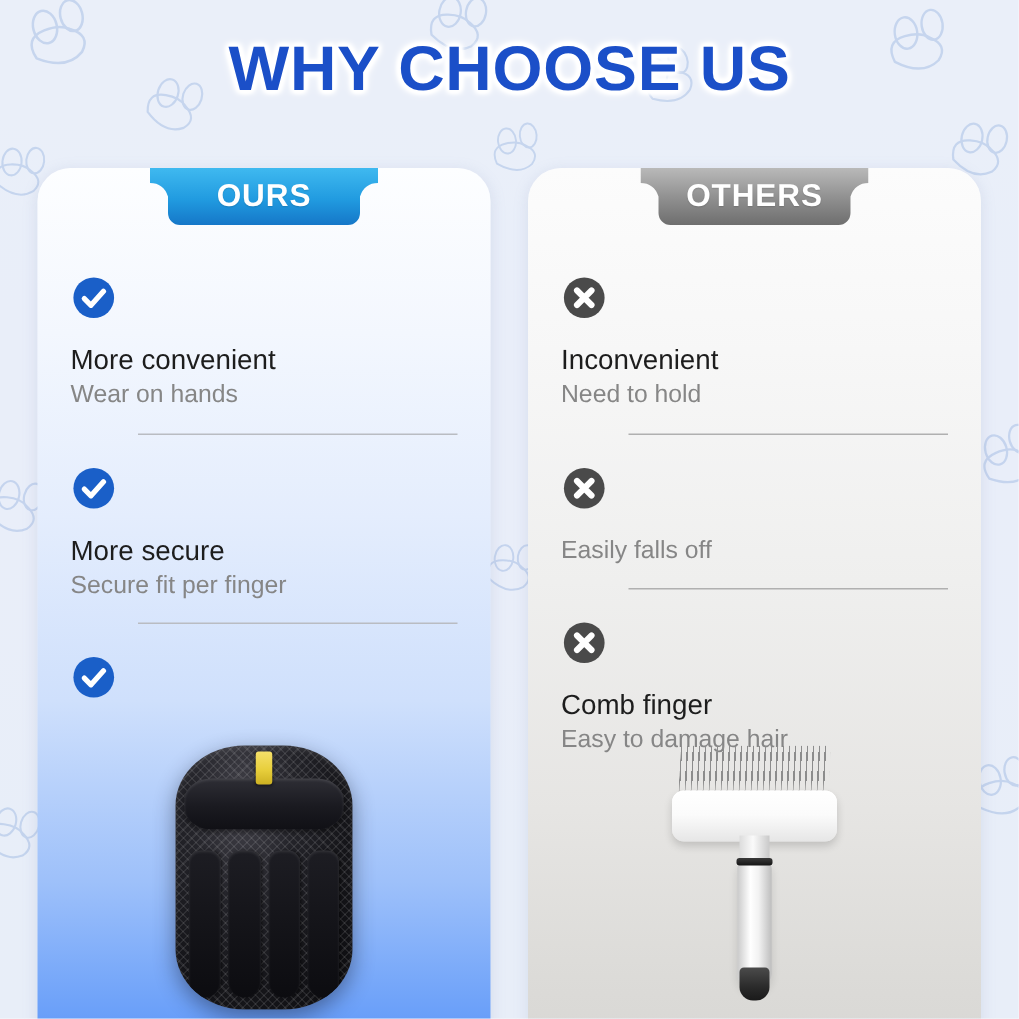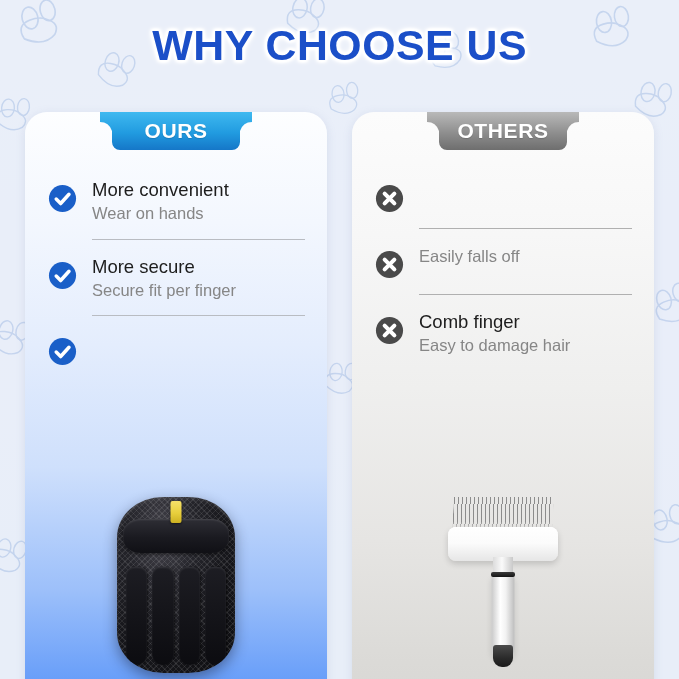--- a/index.html
+++ b/index.html
@@ -54,21 +54,21 @@
   }
   .banner svg { position:absolute; inset:0; width:100%; height:100%; }
   .banner-label {
     position:relative; z-index:2;
     font-size:21px; font-weight:bold; color:#fff; letter-spacing:.6px;
     text-shadow:0 1px 1px rgba(0,0,0,.14);
   }
 
   
   .features { position:absolute; top:60px; left:0; width:100%; padding:0 22px; }
-  .feature { display:flex; align-items:flex-start; gap:14px; padding:6px 0 5px; }
+  .feature { display:flex; align-items:flex-start; gap:14px; padding:6px 0 5px;flex-direction:column; }
   .feature-icon { flex:0 0 auto; width:31px; height:31px; margin-top:5px; }
   .feature-icon svg { display:block; width:31px; height:31px; }
   .feature-text { flex:1 1 auto; min-width:0; }
   .feature-title { font-size:18.5px; color:#1d1d1d; line-height:1.25; white-space:nowrap; }
   .feature-sub   { font-size:16.5px; color:#868686; line-height:1.3; margin-top:2px; white-space:nowrap; }
   .divider { height:1px; background:#b9bcc2; margin:9px 0 9px 45px; }
   .card.others .divider { background:#b0b0b0; }
 
   
   .product { position:absolute; bottom:0; left:0; width:100%; height:245px; }
@@ -275,20 +275,24 @@
     </div>
 
     <div class="features">
       <div class="feature">
         <span class="feature-icon">
           <svg viewBox="0 0 32 32">
               <circle cx="16" cy="16" r="14" fill="#4A4A4A"></circle>
               <path d="M11 11 L21 21 M21 11 L11 21" fill="none" stroke="#fff" stroke-width="4.2" stroke-linecap="round"></path>
             </svg>
         </span>
+        <span class="feature-text">
+          <span class="feature-title" style="display:block">Inconvenient</span>
+          <span class="feature-sub" style="display:block">Need to hold</span>
+        </span>
       </div>
       <div class="divider"></div>
 
       <div class="feature">
         <span class="feature-icon">
           <svg viewBox="0 0 32 32">
               <circle cx="16" cy="16" r="14" fill="#4A4A4A"></circle>
               <path d="M11 11 L21 21 M21 11 L11 21" fill="none" stroke="#fff" stroke-width="4.2" stroke-linecap="round"></path>
             </svg>
         </span>

